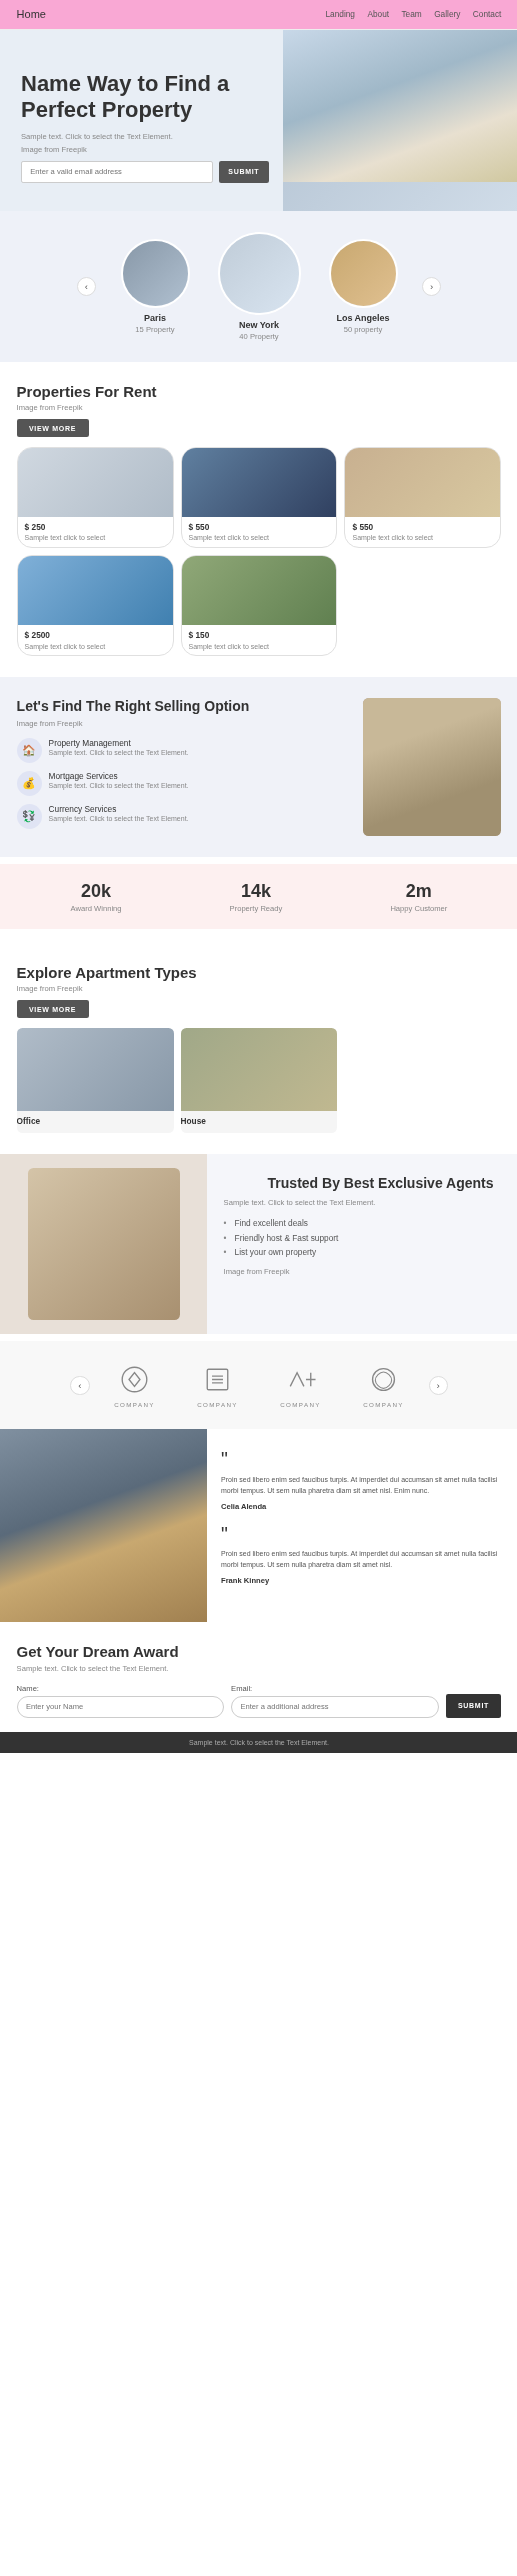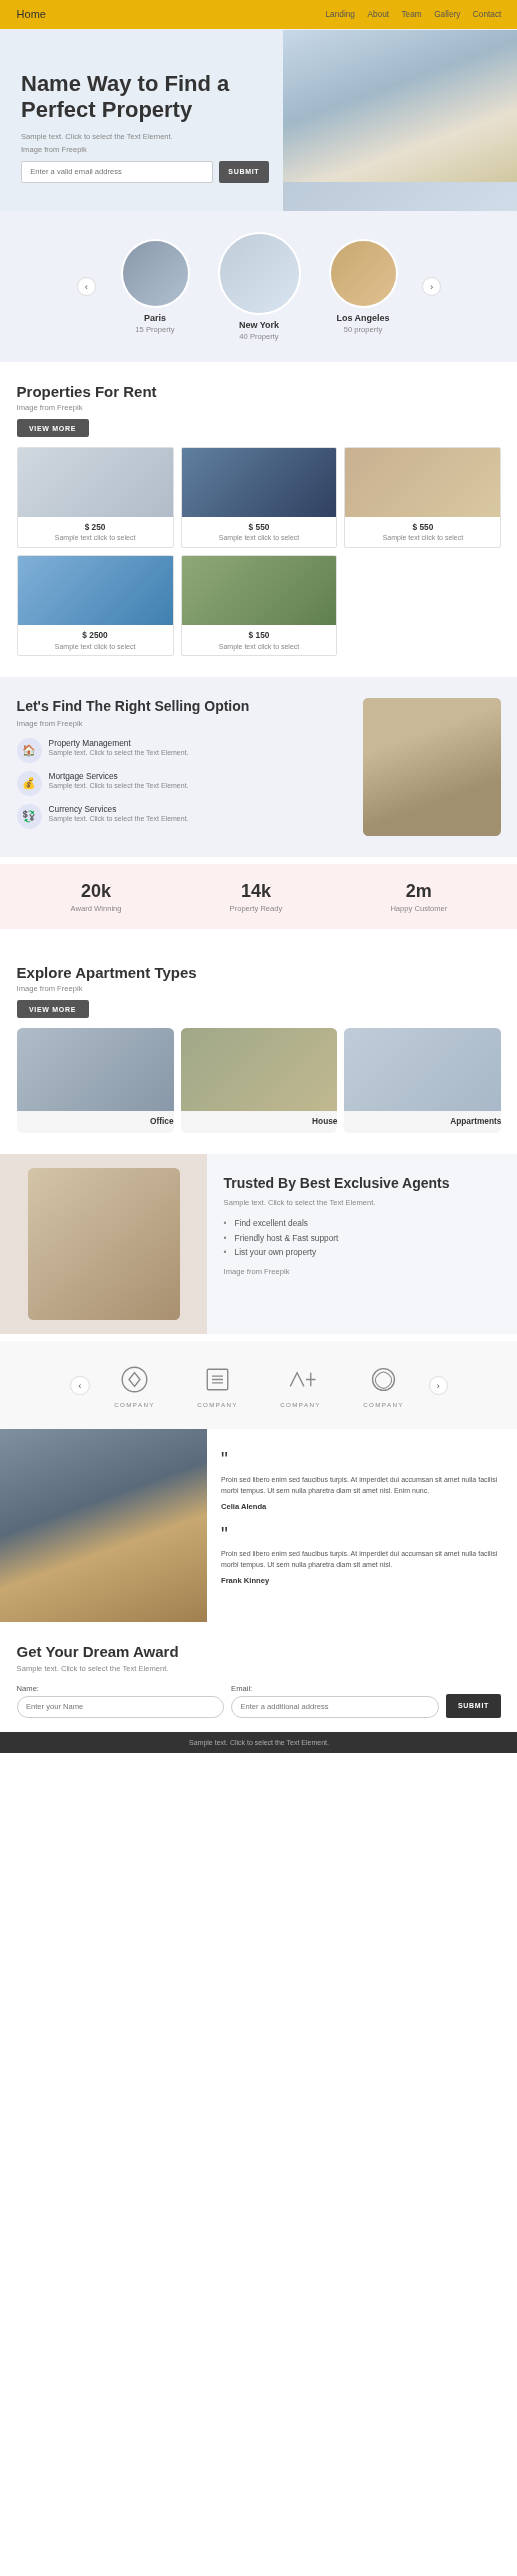--- a/index.html
+++ b/index.html
@@ -1,19 +1,19 @@
 <!DOCTYPE html>
 <html style="font-size:11px"><head>
   <meta charset="utf-8">
   <style>
     * { box-sizing: border-box; margin: 0; padding: 0; }
     body { font-family: Arial, sans-serif; color: #333; background: #fff; width: 518px; overflow-x: hidden; }
 
     
-    nav { display: flex; align-items: center; justify-content: space-between; padding: 8.3px 16.6px; background: #eab308; border-bottom: 0.7px solid #eee; }
+    nav { display: flex; align-items: center; justify-content: space-between; padding: 8.3px 16.6px; background: #f9a8d4; border-bottom: 0.7px solid #eee; }
     .nav-links { display: flex; gap: 12.4px; font-size: 8.3px; }
     .nav-links span { cursor: pointer; color: #555; }
 
     
     .hero { position: relative; background: #e8eef5; padding: 41px 21px 28px 21px; min-height: 152px; overflow: hidden; }
     .hero-content { max-width: 248px; }
     .hero h1 { font-size: 22px; font-weight: bold; line-height: 1.2; margin-bottom: 8.3px; }
     .hero-sample { font-size: 7.6px; color: #888; margin-bottom: 4.1px; }
     .hero-freepik { font-size: 7.6px; color: #888; margin-bottom: 7px; }
     .hero-form { display: flex; gap: 5.5px; margin-top: 5.5px; }
@@ -36,21 +36,21 @@
     .section-header { padding: 21px 16.6px 7px 16.6px; }
     .section-header h2 { font-size: 15px; font-weight: bold; }
     .section-freepik { font-size: 7.6px; color: #888; margin-top: 2.8px; }
 
     
     .view-more-wrap { padding: 0 16.6px 9.7px 16.6px; }
     .view-more-btn { background: #555; color: #fff; border: none; padding: 5.5px 12.4px; font-size: 7px; font-weight: bold; letter-spacing: 0.7px; cursor: pointer; border-radius: 2.1px; }
 
     
     .properties-grid { display: grid; grid-template-columns: 1fr 1fr 1fr; gap: 7px; padding: 0 16.6px 14px 16.6px; }
-    .property-card { background: #fff; border: 0.7px solid #e0e0e0; border-radius: 2px; overflow: hidden; text-align: center; }
+    .property-card { background: #fff; border: 0.7px solid #e0e0e0; border-radius: 15px; overflow: hidden; }
     .property-img { width: 100%; height: 69px; background: linear-gradient(135deg, #c8d4e0, #a0b8c8); }
     .property-img.dark { background: linear-gradient(135deg, #6080a0, #304060); }
     .property-img.warm { background: linear-gradient(135deg, #c8b090, #d8c8a0); }
     .property-img.blue-sky { background: linear-gradient(135deg, #80b0d8, #4080b0); }
     .property-img.tower { background: linear-gradient(135deg, #5070a0, #203050); }
     .property-img.garden { background: linear-gradient(135deg, #90a878, #608050); }
     .property-info { padding: 5.5px 7px; }
     .property-price { font-size: 8.3px; font-weight: bold; }
     .property-label { font-size: 7px; color: #888; margin-top: 2.1px; }
 
@@ -70,32 +70,32 @@
 
     
     .stats-section { background: #fdf0f0; padding: 16.6px; display: flex; justify-content: space-around; }
     .stat-item { text-align: center; }
     .stat-number { font-size: 18px; font-weight: bold; color: #333; }
     .stat-label { font-size: 7.6px; color: #888; margin-top: 2.1px; }
 
     
     .explore-section { padding: 14px 0 0 0; }
     .apartment-types { display: grid; grid-template-columns: 1fr 1fr 1fr; gap: 7px; padding: 0 16.6px 14px 16.6px; }
-    .apt-card { background: #f5f5f5; border-radius: 5.5px; overflow: hidden; text-align: right; }
+    .apt-card { background: #f5f5f5; border-radius: 5.5px; overflow: hidden; text-align: left; }
     .apt-img { width: 100%; height: 83px; }
     .apt-img.office-img { background: linear-gradient(135deg, #b0bcc8, #8898a8); }
     .apt-img.house-img { background: linear-gradient(135deg, #a0a888, #c0b890); }
     .apt-label { font-size: 8.3px; font-weight: bold; padding: 5.5px 0 7px 0; }
 
     
     .trusted-section { display: flex; gap: 0; margin: 7px 0; }
     .trusted-left { width: 207px; background: #e8e0d8; padding: 14px; display: flex; align-items: center; justify-content: center; }
     .trusted-keys-img { width: 152px; height: 152px; background: linear-gradient(140deg, #d4c4a8, #a89070); border-radius: 5.5px; }
     .trusted-right { flex: 1; background: #f5f6fa; padding: 21px 16.6px; }
-    .trusted-right h2 { font-size: 14px; font-weight: bold; line-height: 1.2; margin-bottom: 5.5px; }
+    .trusted-right h2 { font-size: 14px; font-weight: bold; line-height: 1.2; margin-bottom: 5.5px; margin-left: 44px; }
     .trusted-sample { font-size: 7.6px; color: #888; margin-bottom: 9.7px; }
     .trusted-features { list-style: none; margin-bottom: 8.3px; }
     .trusted-features li { font-size: 8.3px; color: #555; padding: 2.1px 0; padding-left: 11px; position: relative; }
     .trusted-features li::before { content: "•"; position: absolute; left: 0; color: #888; }
     .trusted-freepik { font-size: 7.6px; color: #888; }
 
     
     .partners-section { background: #f8f8f8; padding: 14px 0; }
     .partners-carousel { display: flex; align-items: center; justify-content: center; gap: 7px; padding: 7px 0; }
     .partner-item { text-align: center; width: 76px; }
@@ -305,24 +305,20 @@
   </div>
   <div class="apartment-types">
     <div class="apt-card">
       <div class="apt-img office-img"></div>
       <div class="apt-label">Office</div>
     </div>
     <div class="apt-card">
       <div class="apt-img house-img"></div>
       <div class="apt-label">House</div>
     </div>
-    <div class="apt-card">
-      <div class="apt-img" style="background: linear-gradient(135deg, #c0ccd8, #a8b8c8);"></div>
-      <div class="apt-label">Appartments</div>
-    </div>
   </div>
 </section>
 
 <section class="trusted-section">
   <div class="trusted-left">
     <div class="trusted-keys-img"></div>
   </div>
   <div class="trusted-right">
     <h2>Trusted By Best Exclusive Agents</h2>
     <p class="trusted-sample">Sample text. Click to select the Text Element.</p>

